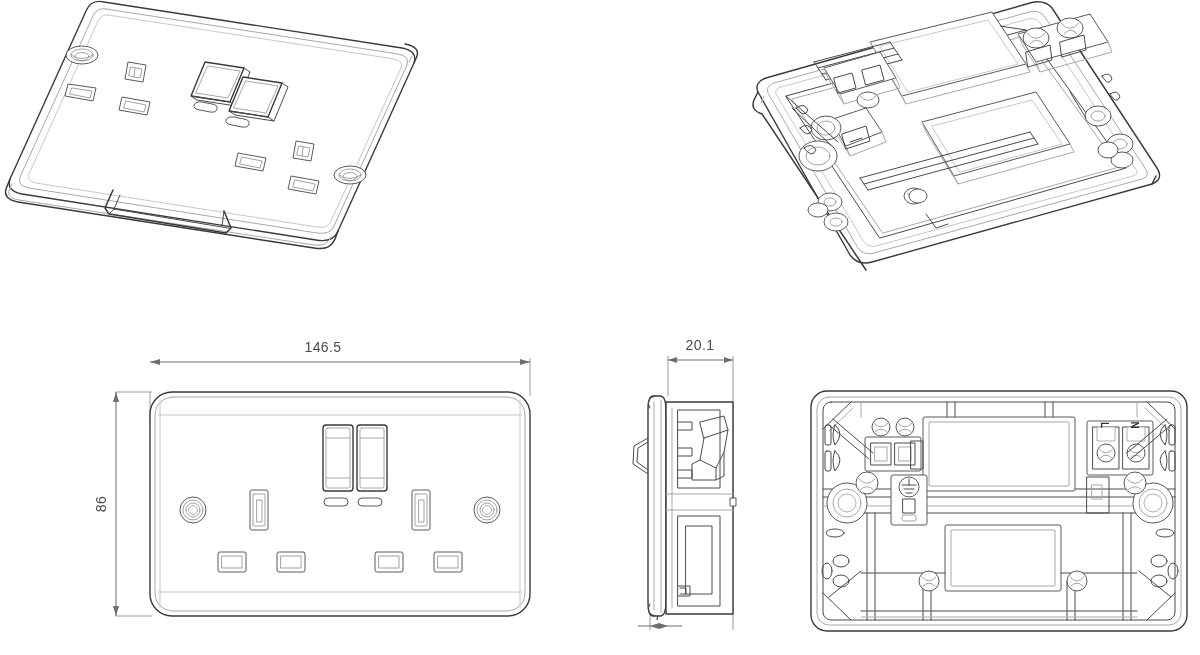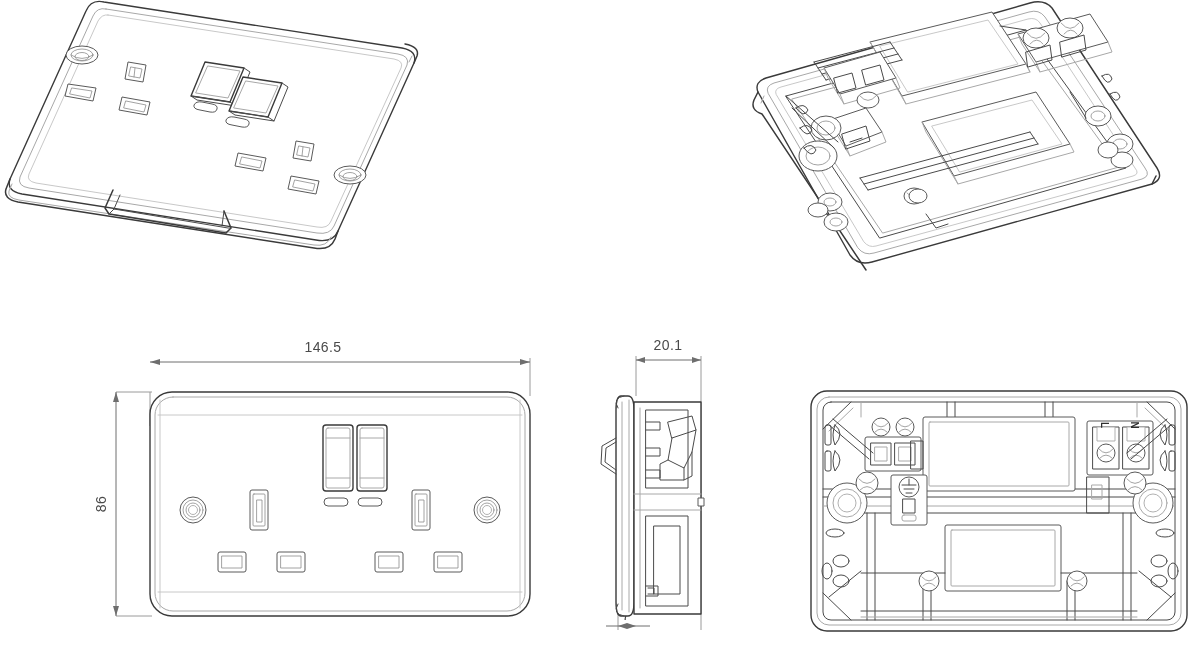--- a/index.html
+++ b/index.html
@@ -327,21 +327,21 @@
           <line class="ln-light" x1="280" y1="108" x2="304" y2="108"></line>
           <line class="ln-light" x1="280" y1="148" x2="304" y2="148"></line>
         </g>
         <g>
           <rect class="fillw-thin" x="278" y="168" width="24" height="8" rx="4"></rect>
         </g>
       </g>
     </svg>
   </div>
 
-  <div class="view" style="left:588px; top:330px; width:180px; height:320px;">
+  <div class="view" style="left:620px; top:330px; width:180px; height:320px;">
     <svg width="180" height="320" viewBox="0 0 180 320">
 
       <g>
         <line class="ext-line" x1="48" y1="26" x2="48" y2="66"></line>
         <line class="ext-line" x1="113" y1="26" x2="113" y2="300"></line>
         <line class="dim-line" x1="48" y1="30" x2="113" y2="30"></line>
         <polygon class="dim-arrow" points="48,30 57,27 57,33"></polygon>
         <polygon class="dim-arrow" points="113,30 104,27 104,33"></polygon>
         <text class="dim-text" x="80" y="20" text-anchor="middle">20.1</text>
       </g>

